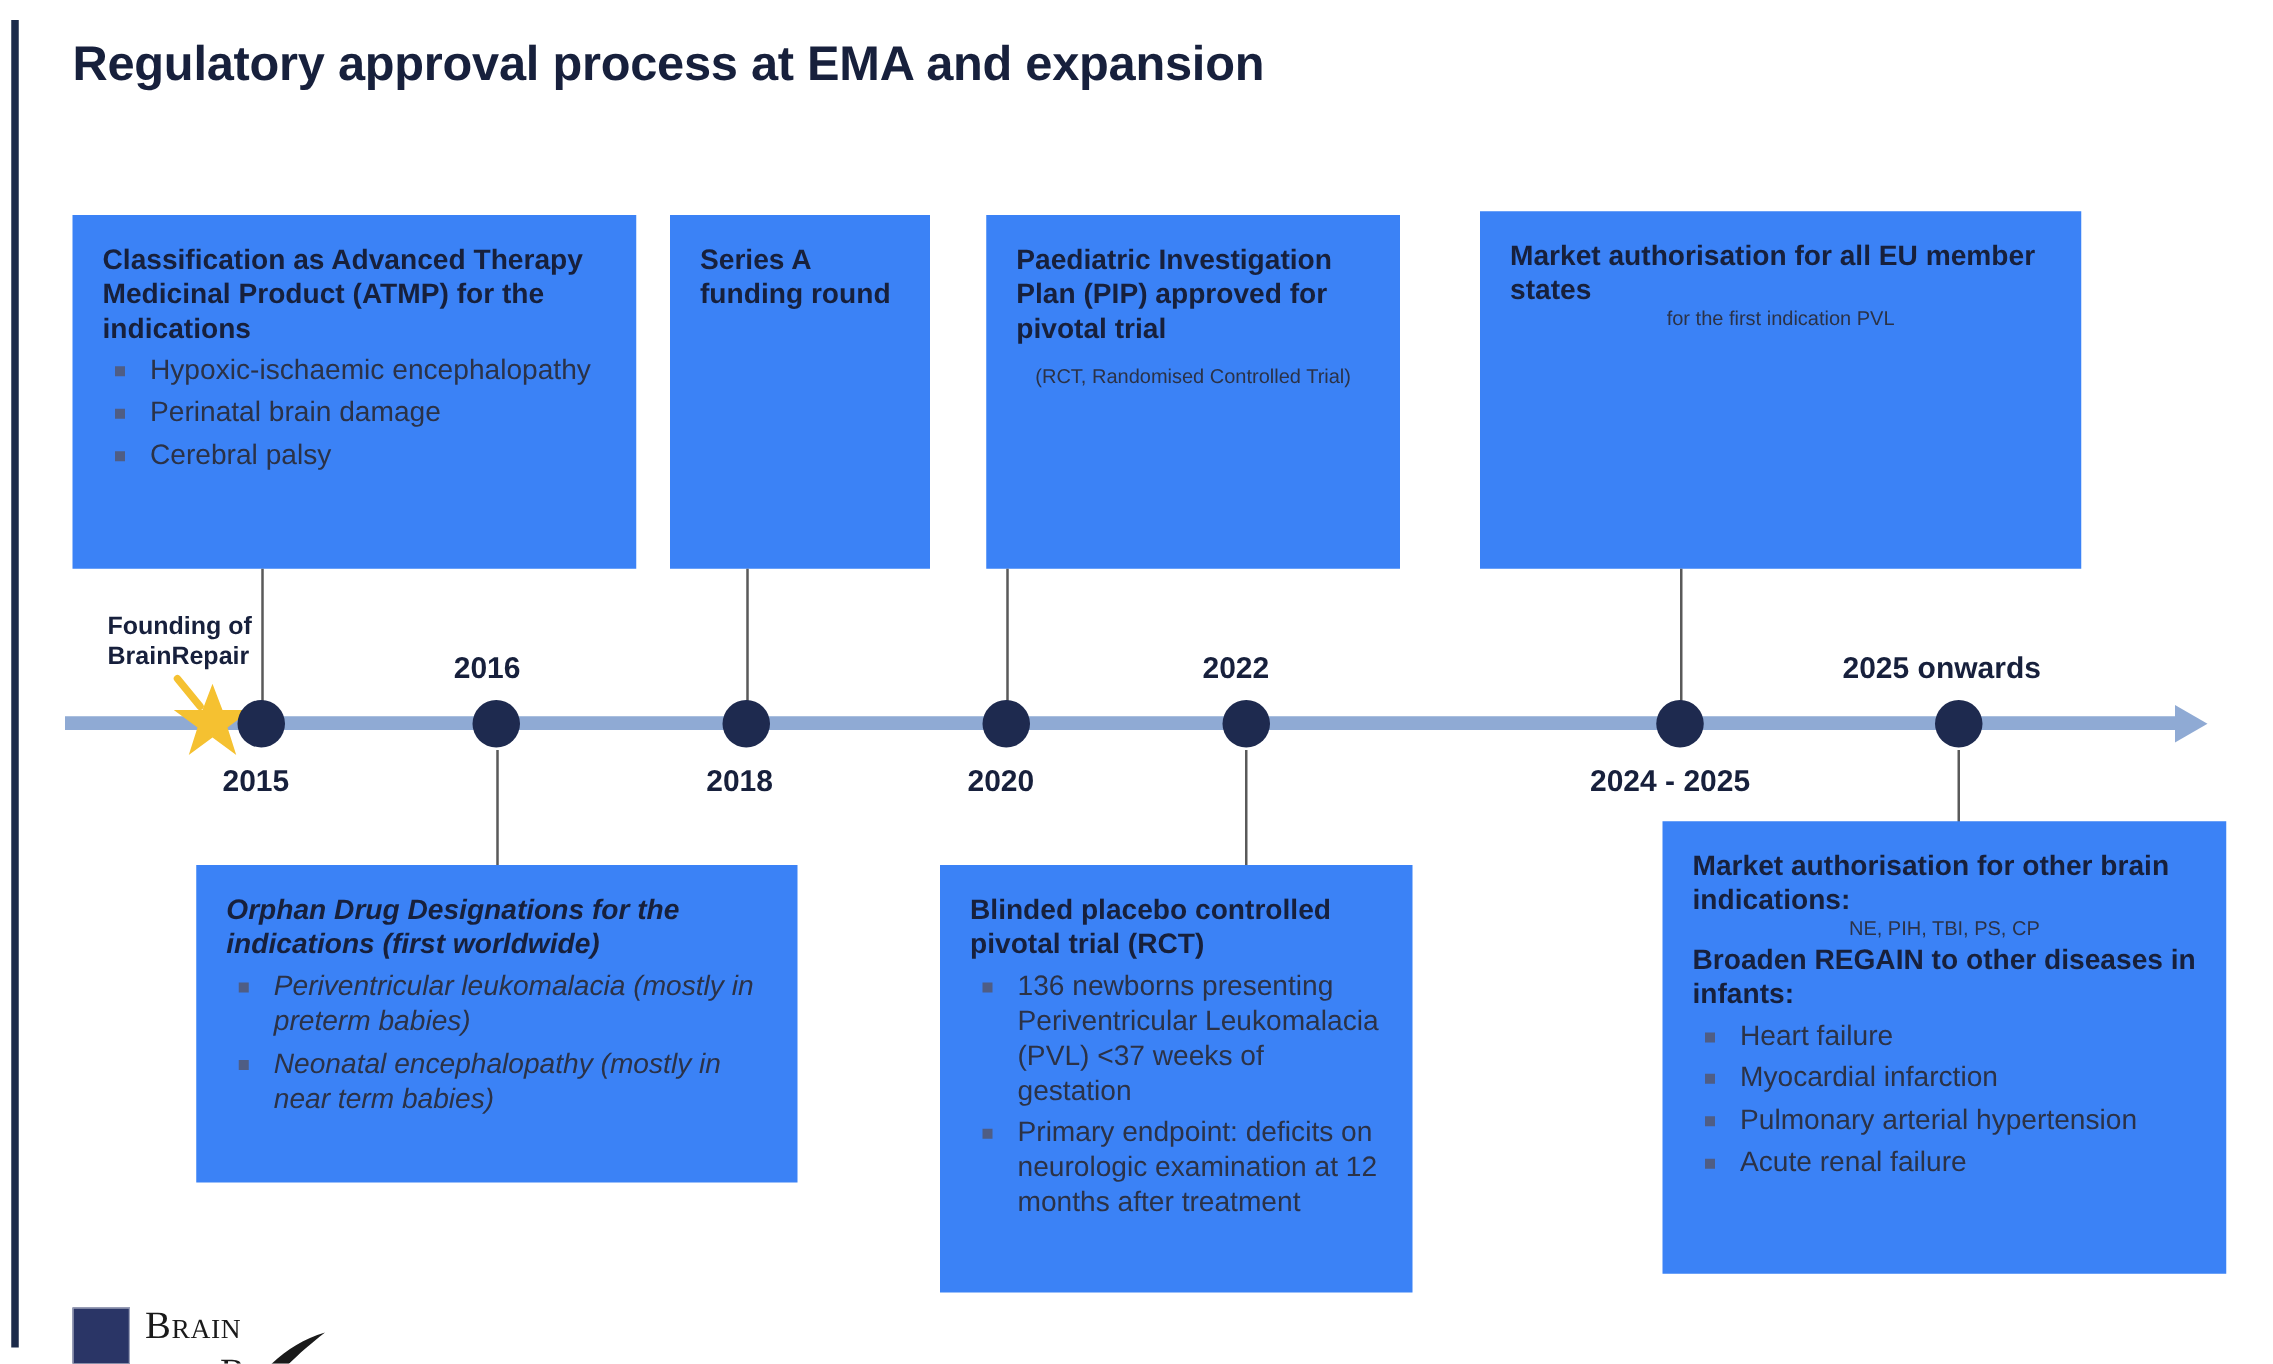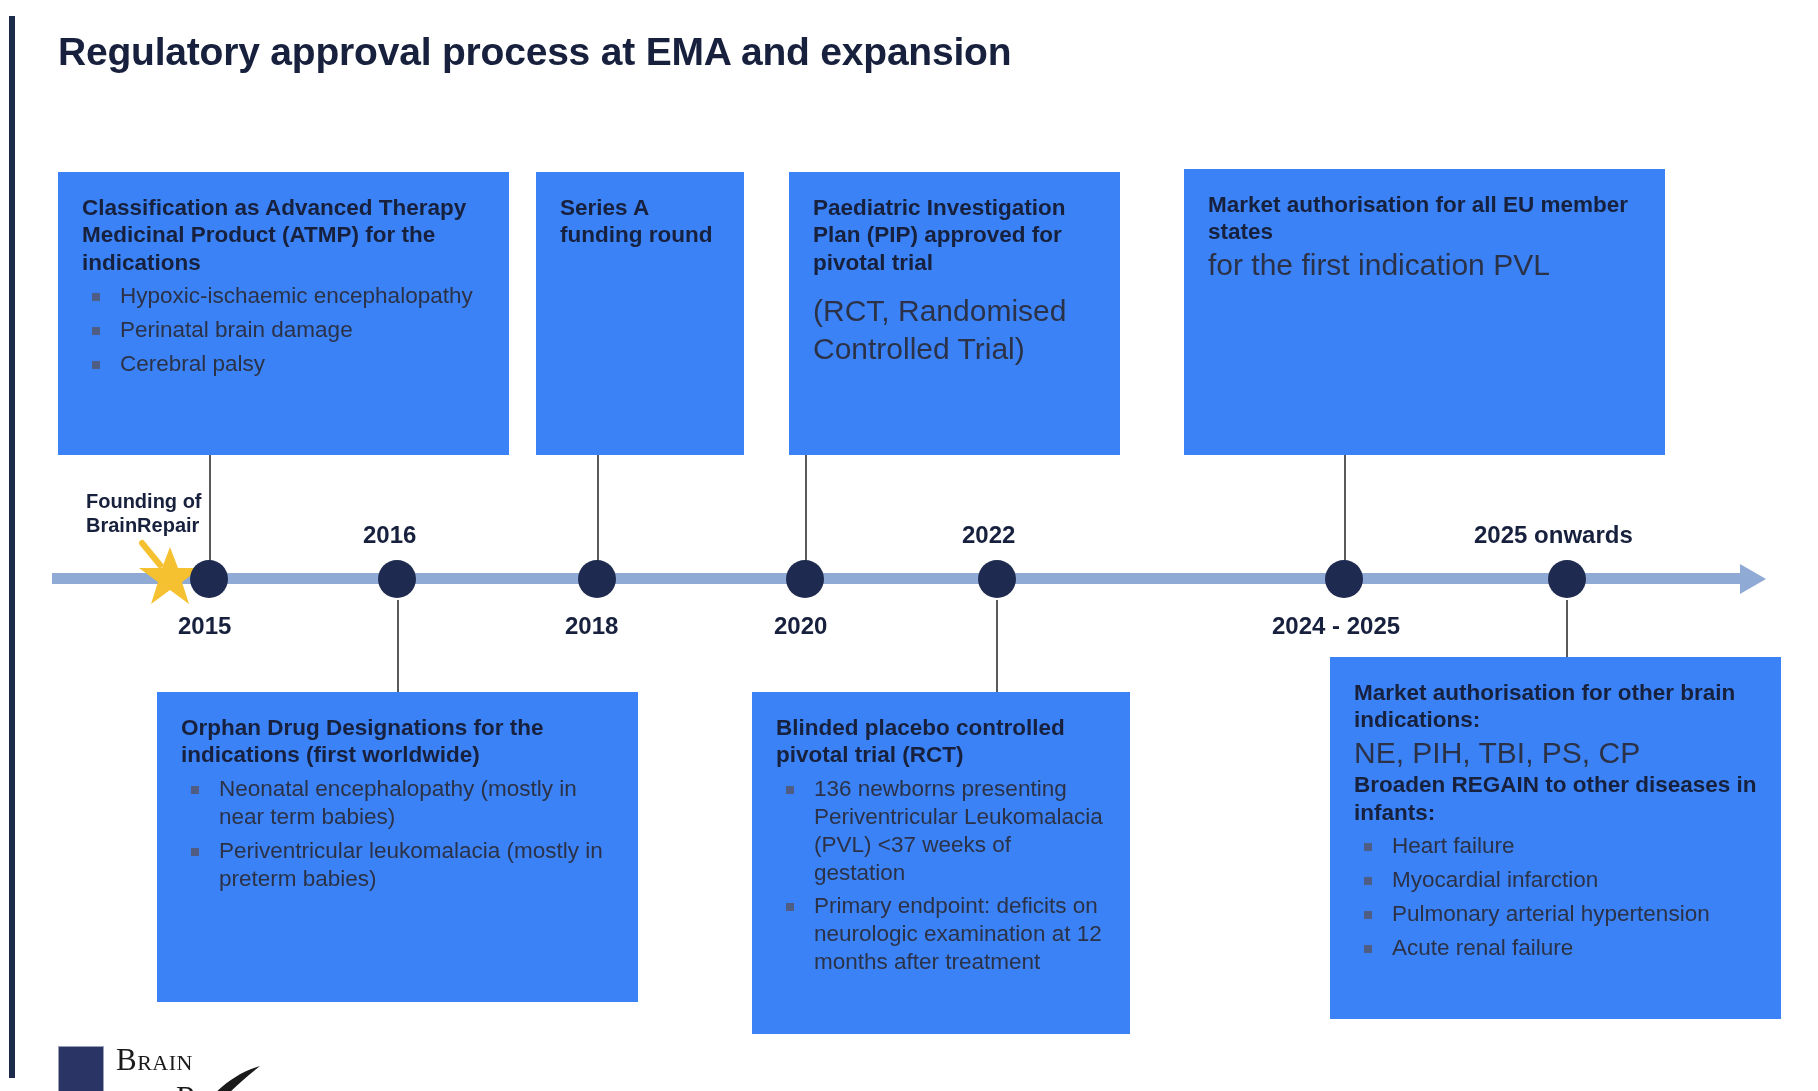--- a/index.html
+++ b/index.html
@@ -48,24 +48,25 @@
     box-sizing: border-box;
     padding: 22px 24px 18px 24px;
   }
   .card .card-title {
     font-size: 22.5px;
     font-weight: bold;
     line-height: 1.22;
     color: #17203c;
   }
   .card .card-sub {
-    font-size: 30px;
+    font-size: 16px;
     font-weight: normal;
     line-height: 1.24;
     color: #2b3247;
+    text-align: center;
   }
   .card .card-sub.gap {
     margin-top: 16px;
   }
   ul.bullets {
     list-style: none;
     margin: 6px 0 0 0;
     padding: 0;
   }
   ul.bullets li {
@@ -229,25 +230,25 @@
 
   <div class="year-label" style="left:178px; top:612px;">2015</div>
   <div class="year-label" style="left:363px; top:521px;">2016</div>
   <div class="year-label" style="left:565px; top:612px;">2018</div>
   <div class="year-label" style="left:774px; top:612px;">2020</div>
   <div class="year-label" style="left:962px; top:521px;">2022</div>
   <div class="year-label" style="left:1272px; top:612px;">2024 - 2025</div>
   <div class="year-label" style="left:1474px; top:521px;">2025 onwards</div>
 
   <div class="connector" style="left:397px; top:600px; height:92px;"></div>
-  <div class="card" style="left:157px; top:692px; width:481px; height:310px;">
+  <div class="card" style="left:157px; top:692px; width:481px; height:254px;font-style:italic;">
     <div class="card-title">Orphan Drug Designations for the indications (first worldwide)</div>
     <ul class="bullets">
+      <li><span class="sq"></span><span>Periventricular leukomalacia (mostly in preterm babies)</span></li>
       <li><span class="sq"></span><span>Neonatal encephalopathy (mostly in near term babies)</span></li>
-      <li><span class="sq"></span><span>Periventricular leukomalacia (mostly in preterm babies)</span></li>
     </ul>
   </div>
 
   <div class="connector" style="left:996px; top:600px; height:92px;"></div>
   <div class="card" style="left:752px; top:692px; width:378px; height:342px;">
     <div class="card-title">Blinded placebo controlled pivotal trial (RCT)</div>
     <ul class="bullets">
       <li><span class="sq"></span><span>136 newborns presenting Periventricular Leukomalacia (PVL) &lt;37 weeks of gestation</span></li>
       <li><span class="sq"></span><span>Primary endpoint: deficits on neurologic examination at 12 months after treatment</span></li>
     </ul>

